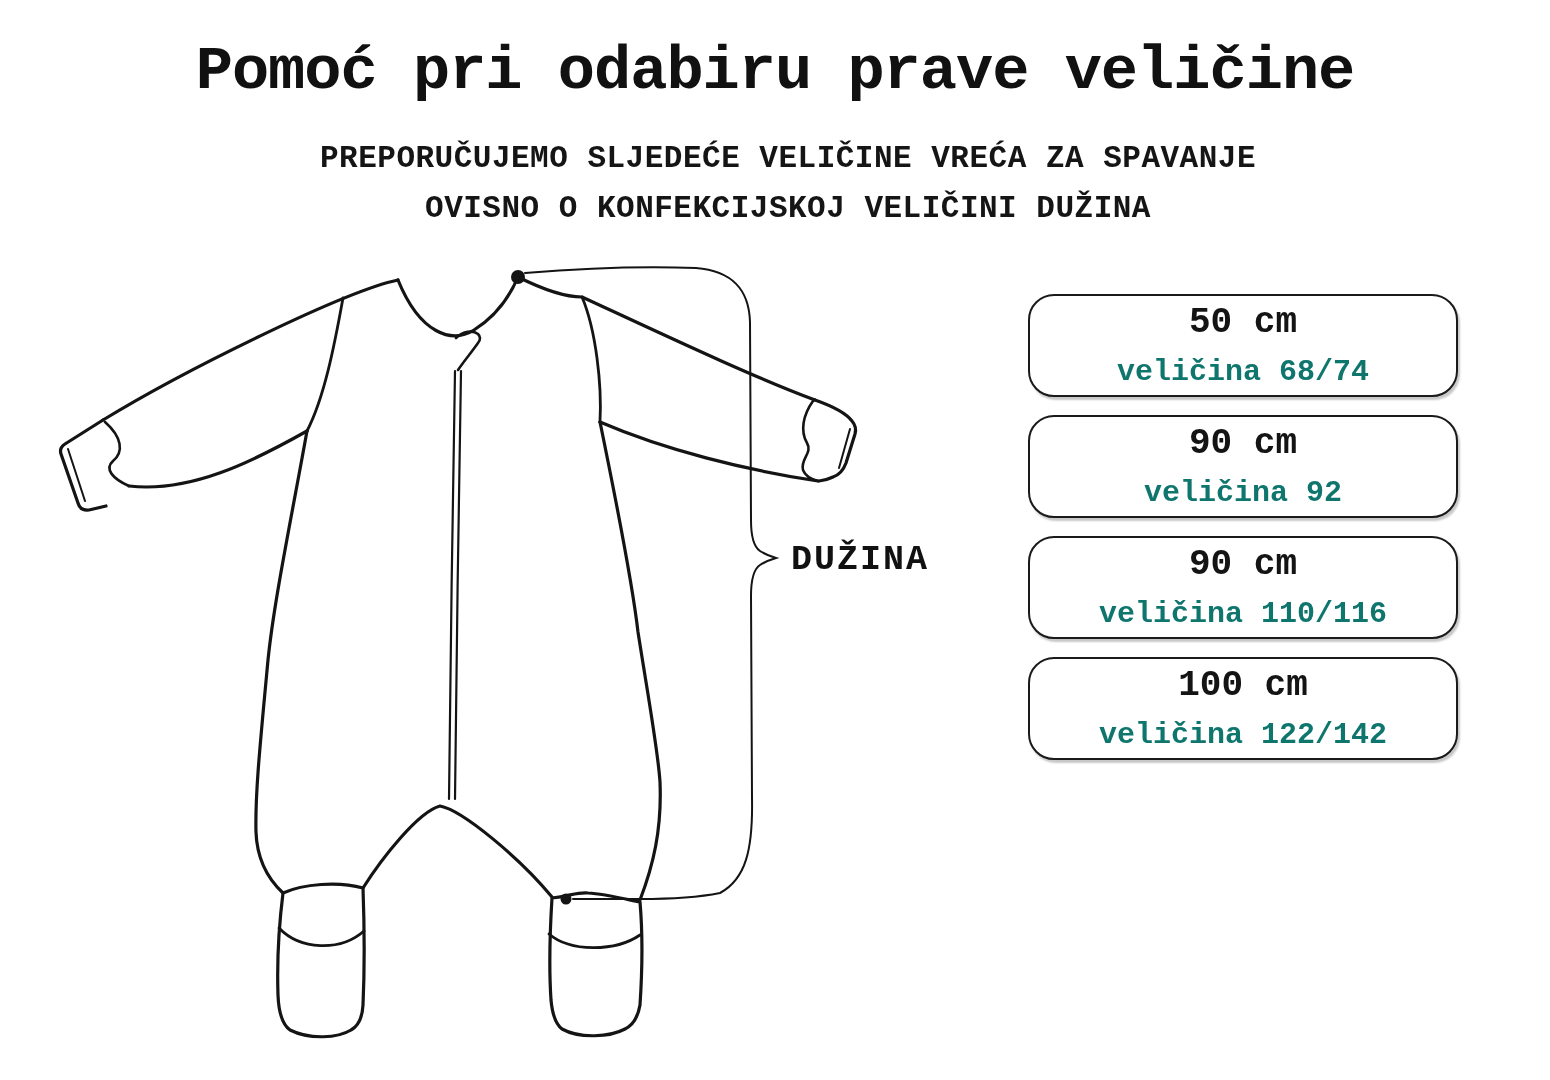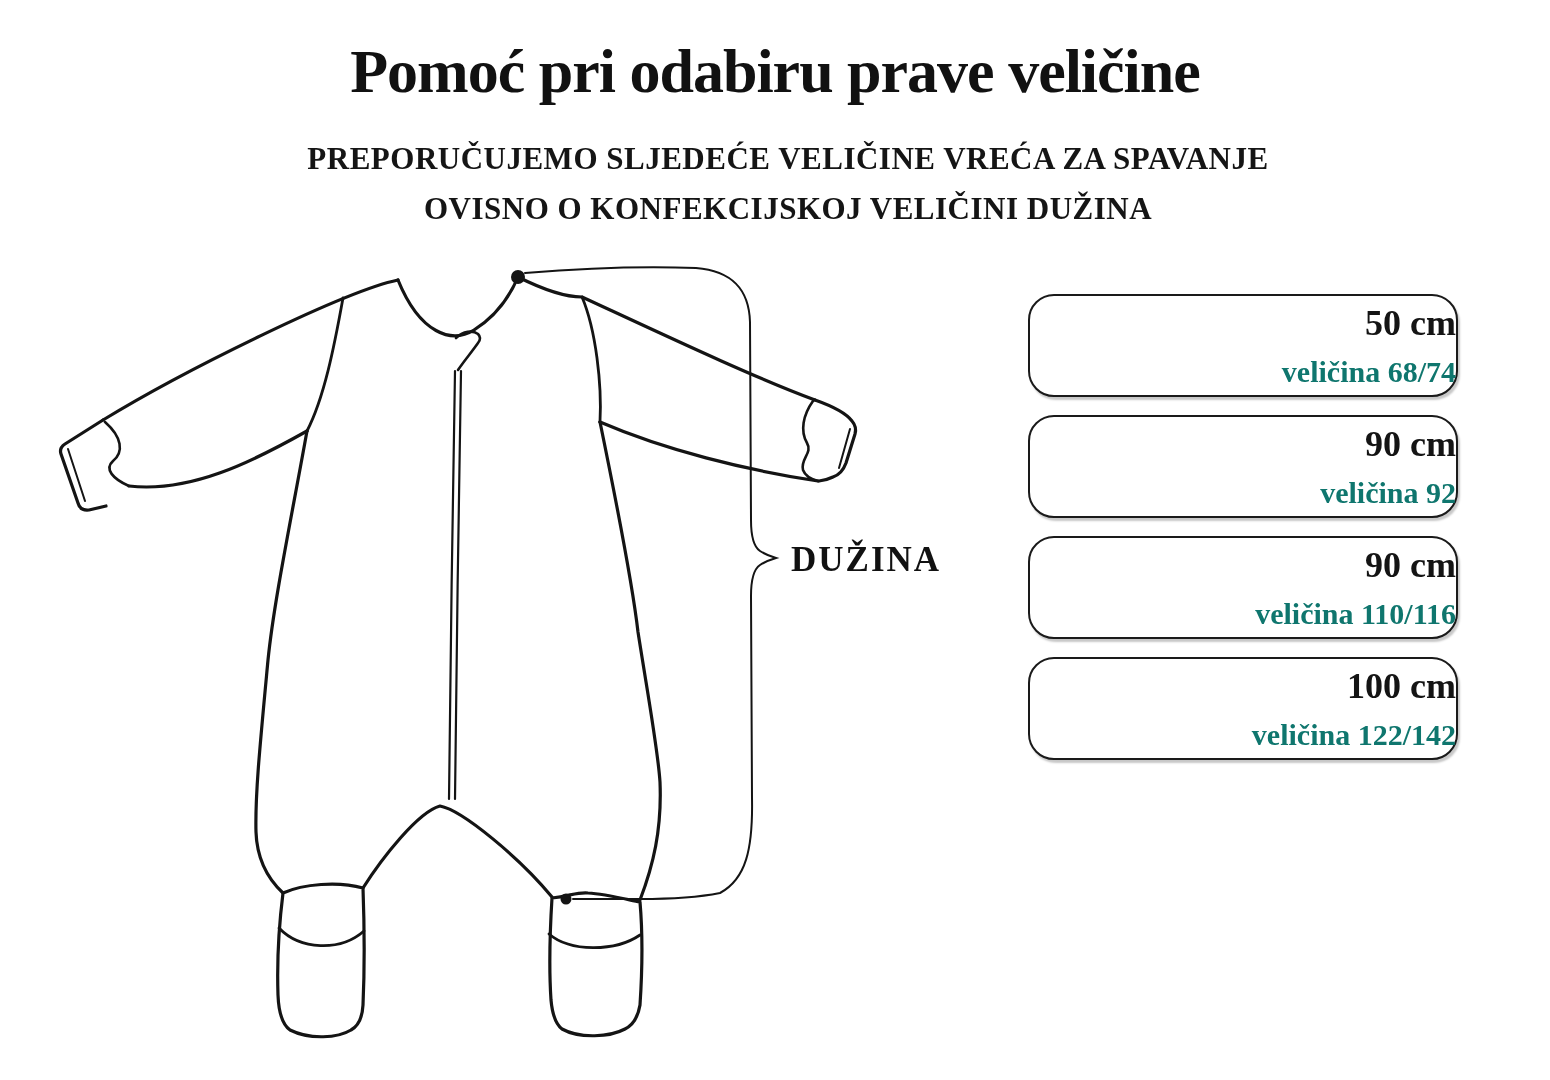--- a/index.html
+++ b/index.html
@@ -1,21 +1,21 @@
 <!DOCTYPE html>
 <html><head>
 <meta charset="utf-8">
 <style>
   html,body{margin:0;padding:0;background:#ffffff;}
   .page{
     position:relative;
     width:1550px;height:1080px;
     background:#ffffff;
     overflow:hidden;
-    font-family:Liberation Serif, serif;
+    font-family:Liberation Mono, monospace;
     color:#141414;
   }
   .title{
     position:absolute;left:0;top:36px;width:1550px;
     text-align:center;
     font-size:62px;font-weight:bold;letter-spacing:-1px;
     color:#111;
   }
   .subtitle{
     position:absolute;left:13px;top:134px;width:1550px;
@@ -37,21 +37,21 @@
     position:absolute;left:1028px;top:294px;width:430px;
   }
   .size-box{
     box-sizing:border-box;
     width:430px;height:103px;
     margin-bottom:18px;
     border:2px solid #1a1a1a;
     border-radius:26px;
     background:#ffffff;
     box-shadow:2px 3px 2px rgba(0,0,0,0.22);
-    display:flex;flex-direction:column;align-items:flex-end;justify-content:center;
+    display:flex;flex-direction:column;align-items:center;justify-content:center;
     gap:16px;
   }
   .size-box .len{font-size:36px;font-weight:bold;color:#141414;line-height:1;}
   .size-box .siz{font-size:30px;font-weight:bold;color:#0f766e;line-height:1;}
 </style>
 </head>
 <body>
 
 <div class="page">
 

